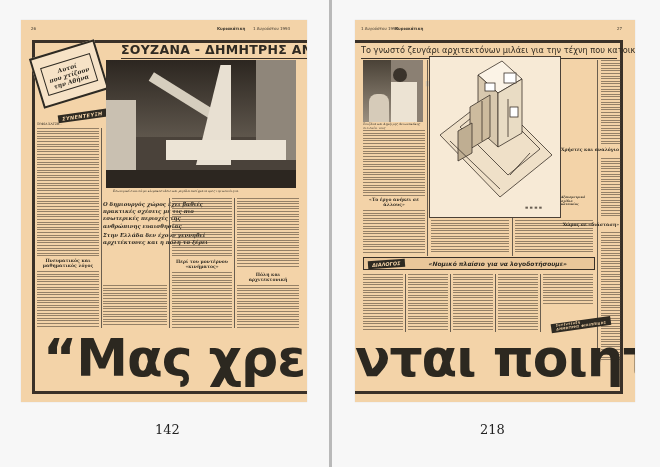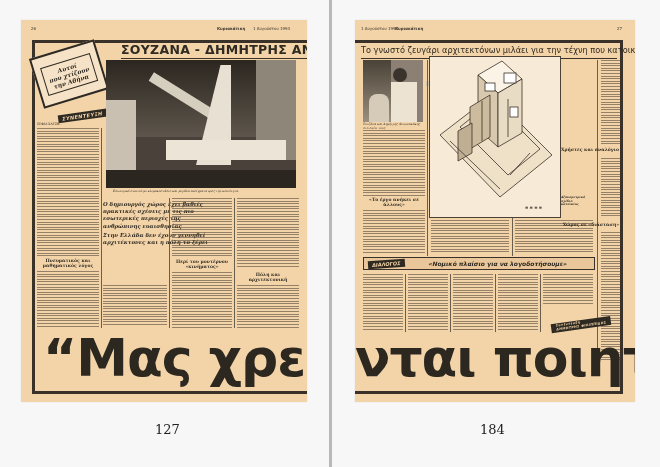--- a/index.html
+++ b/index.html
@@ -169,21 +169,21 @@
       <div class="subhead" style="left:151px; top:239px; width:60px;">Περί του μοντέρνου «κινήματος»</div>
       <div class="col textlines" style="left:151px; top:252px; width:60px; height:56px;"></div>
       <div class="vrule" style="left:213px; top:178px; height:130px;"></div>
 
       <div class="col textlines" style="left:216px; top:178px; width:62px; height:70px;"></div>
       <div class="subhead" style="left:216px; top:252px; width:62px;">Πόλη και αρχιτεκτονική</div>
       <div class="col textlines" style="left:216px; top:265px; width:62px; height:43px;"></div>
 
       <div class="headline headline-left">“Μας χρειάζο</div>
     </div>
-    <div class="page-number pn-left">127</div>
+    <div class="page-number pn-left">142</div>
   </div>
 
   <div class="gutter"></div>
   <div class="gutter-shadow"></div>
 
   <div class="page-half half-right">
   </div>
   <div class="scan scan-right">
     <span class="runhead" style="left:6px;">1 Αυγούστου 1993</span>
     <span class="runhead" style="left:40px; font-weight:bold;">Κυριακάτικη</span>
@@ -256,14 +256,14 @@
     <div class="vrule" style="left:185px; top:254px; height:58px;"></div>
     <div class="col textlines" style="left:188px; top:254px; width:50px; height:30px;"></div>
 
     <div class="tag-black tag-author" style="left:196px; top:300px;">
       <div>Συνέντευξη</div>
       <div>ΔΗΜΗΤΡΗΣ ΦΙΛΙΠΠΙΔΗΣ</div>
     </div>
 
     <div class="headline headline-right">νται ποιητές”</div>
   </div>
-  <div class="page-number pn-right">184</div>
+  <div class="page-number pn-right">218</div>
 </div>
 
 </body></html>

